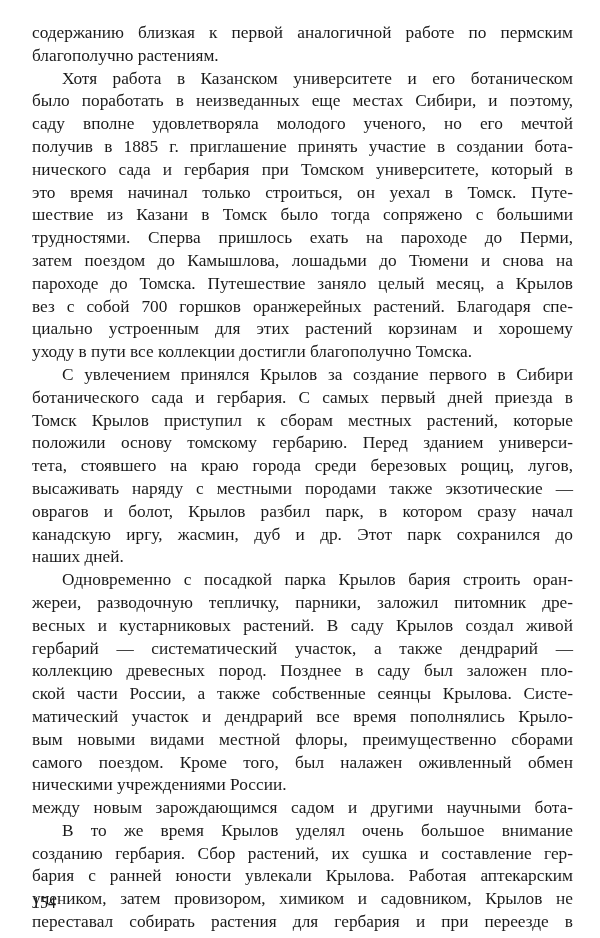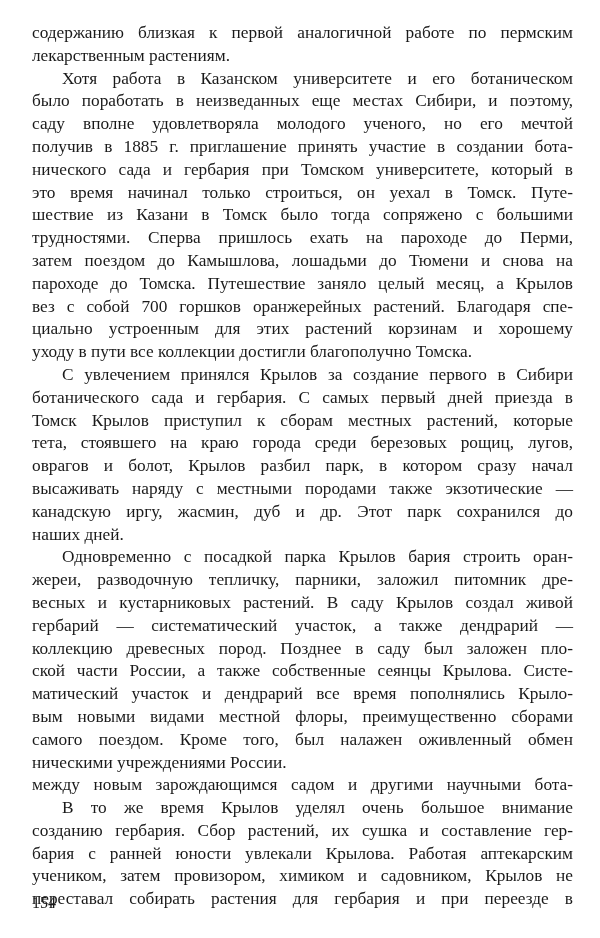--- a/index.html
+++ b/index.html
@@ -21,21 +21,21 @@
     font-size: 16px; color: #1a1a1a; text-align: center;
   }
 </style>
 </head>
 <body>
 
 <div class="page">
 
   <div>
     <span class="line">содержанию близкая к первой аналогичной работе по пермским</span>
-    <span class="line last">лекарственным растениям.</span>
+    <span class="line last">благополучно растениям.</span>
   </div>
 
   <div>
     <span class="line indent">Хотя работа в Казанском университете и его ботаническом</span>
     <span class="line">было поработать в неизведанных еще местах Сибири, и поэтому,</span>
     <span class="line">саду вполне удовлетворяла молодого ученого, но его мечтой</span>
     <span class="line">получив в 1885 г. приглашение принять участие в создании бота-</span>
     <span class="line">нического сада и гербария при Томском университете, который в</span>
     <span class="line">это время начинал только строиться, он уехал в Томск. Путе-</span>
     <span class="line">шествие из Казани в Томск было тогда сопряжено с большими</span>
@@ -44,23 +44,24 @@
     <span class="line">пароходе до Томска. Путешествие заняло целый месяц, а Крылов</span>
     <span class="line">вез с собой 700 горшков оранжерейных растений. Благодаря спе-</span>
     <span class="line">циально устроенным для этих растений корзинам и хорошему</span>
     <span class="line last">уходу в пути все коллекции достигли благополучно Томска.</span>
   </div>
 
   <div>
     <span class="line indent">С увлечением принялся Крылов за создание первого в Сибири</span>
     <span class="line">ботанического сада и гербария. С самых первый дней приезда в</span>
     <span class="line">Томск Крылов приступил к сборам местных растений, которые</span>
+    <span class="line">положили основу томскому гербарию. Перед зданием универси-</span>
     <span class="line">тета, стоявшего на краю города среди березовых рощиц, лугов,</span>
+    <span class="line">высаживать наряду с местными породами также экзотические —</span>
     <span class="line">оврагов и болот, Крылов разбил парк, в котором сразу начал</span>
-    <span class="line">высаживать наряду с местными породами также экзотические —</span>
     <span class="line">канадскую иргу, жасмин, дуб и др. Этот парк сохранился до</span>
     <span class="line last">наших дней.</span>
   </div>
 
   <div>
     <span class="line indent">Одновременно с посадкой парка Крылов бария строить оран-</span>
     <span class="line">жереи, разводочную тепличку, парники, заложил питомник дре-</span>
     <span class="line">весных и кустарниковых растений. В саду Крылов создал живой</span>
     <span class="line">гербарий — систематический участок, а также дендрарий —</span>
     <span class="line">коллекцию древесных пород. Позднее в саду был заложен пло-</span>

